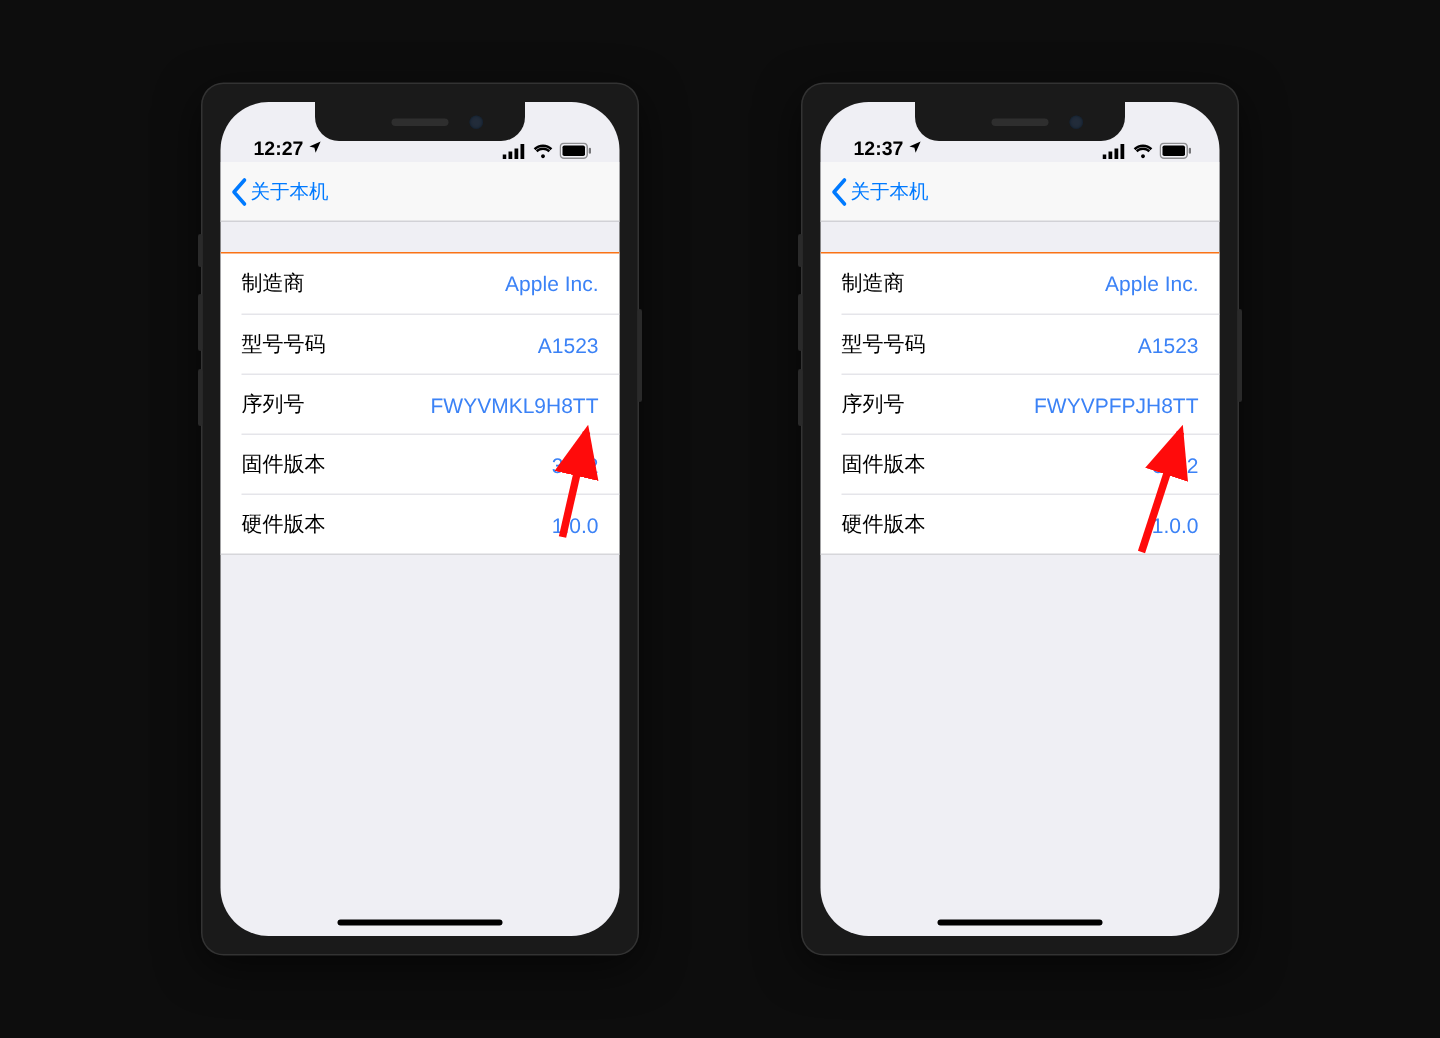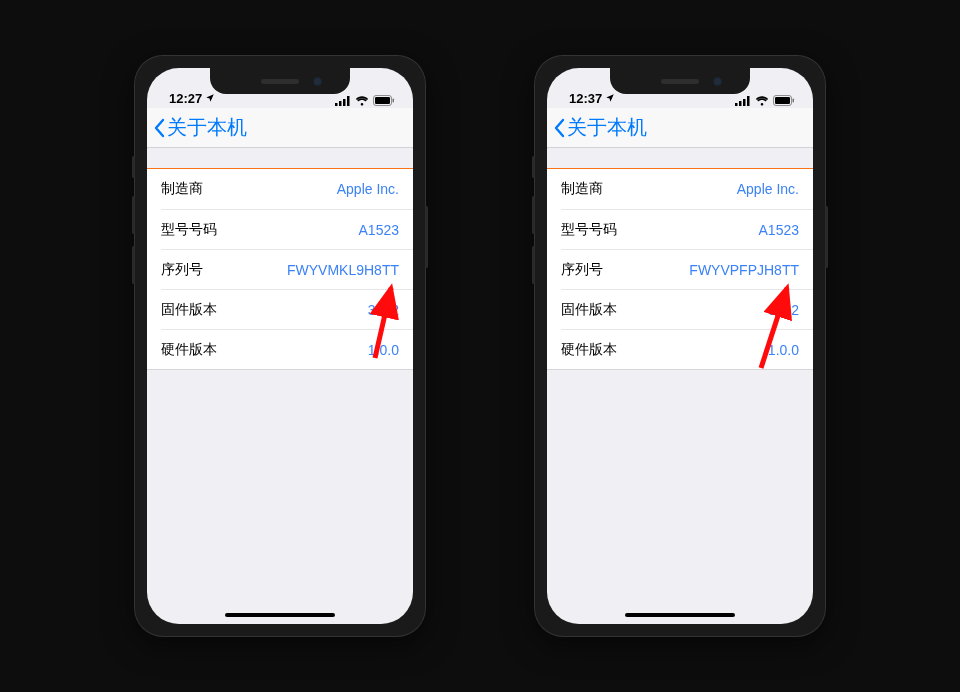--- a/index.html
+++ b/index.html
@@ -10,21 +10,21 @@
     font-family: -apple-system, "Helvetica Neue", Arial, "PingFang SC", sans-serif;
     display: flex;
     justify-content: center;
     align-items: center;
     gap: 110px;
   }
   .phone {
     width: 290px;
     height: 580px;
     background: #1a1a1a;
-    border-radius: 28px;
+    border-radius: 14px;
     padding: 12px;
     position: relative;
     box-shadow: 0 0 0 1px #333, 0 8px 30px rgba(0,0,0,0.6);
   }
   .side-btn {
     position: absolute;
     background: #2a2a2a;
     border-radius: 2px;
   }
   .mute { left: -3px; top: 100px; width: 3px; height: 22px; }
@@ -85,21 +85,21 @@
     background: #f8f8f8;
     border-bottom: 1px solid #d1d1d6;
     display: flex;
     align-items: center;
     padding: 0 6px;
   }
   .back {
     display: flex;
     align-items: center;
     color: #007aff;
-    font-size: 20px;
+    font-size: 13px;
     cursor: pointer;
   }
   .back svg { width: 14px; height: 20px; }
 
   .list {
     margin-top: 20px;
     background: #fff;
     border-top: 1px solid #f97316;
     border-bottom: 1px solid #d6d6da;
   }

